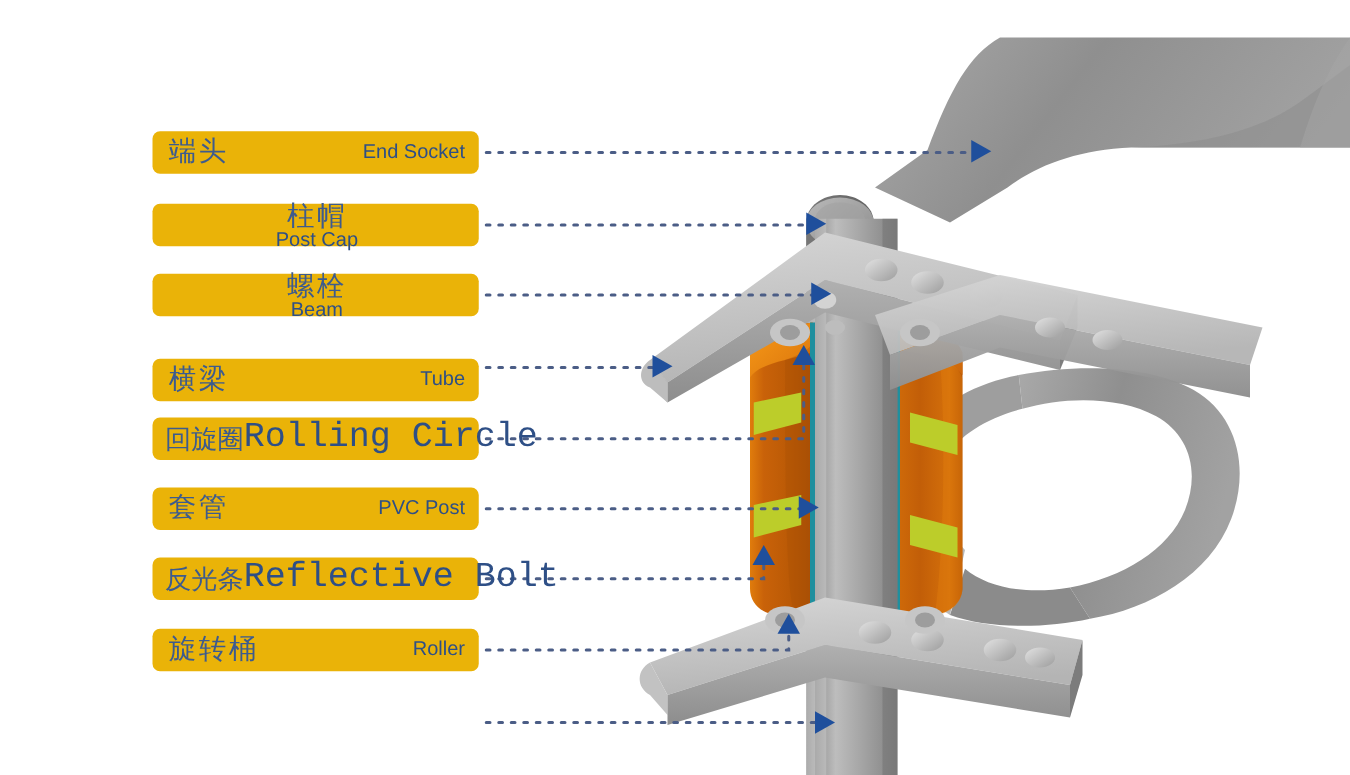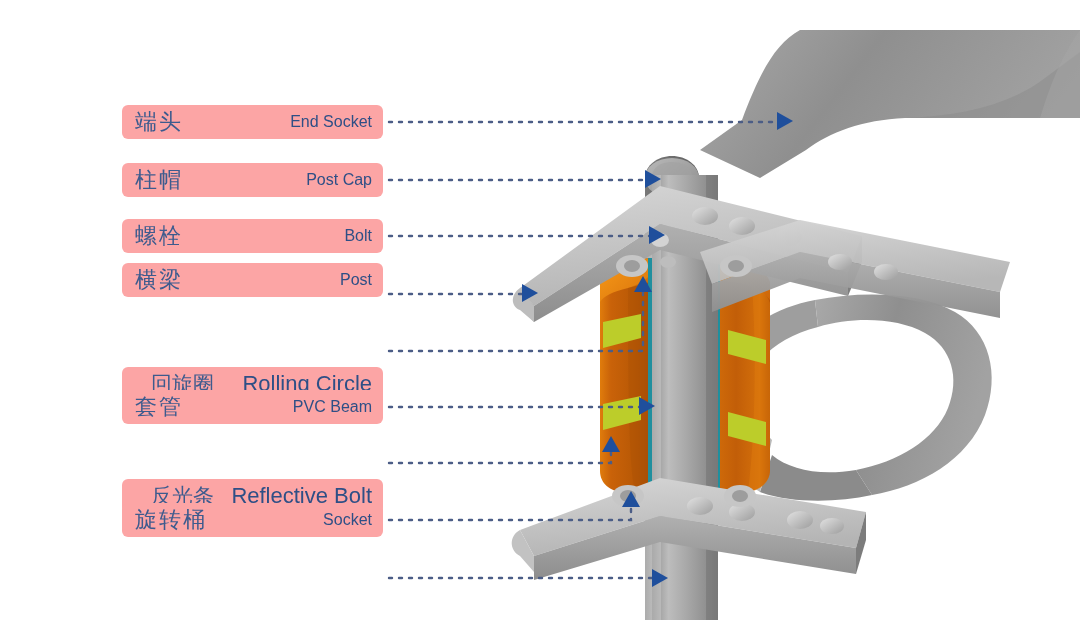--- a/index.html
+++ b/index.html
@@ -11,21 +11,21 @@
     position:relative;
   }
   #stage{position:absolute;inset:0;width:1080px;height:620px;overflow:hidden;}
 
   
   .label-row{
     position:absolute;
     left:122px;
     height:34px;
     width:261px;
-    background:#fca5a5;
+    background:#eab308;
     border-radius:6px;
     display:flex;
     align-items:center;
     justify-content:space-between;
     padding:0 11px 0 13px;
     box-sizing:border-box;
   }
   .label-cn{
     color:#3d5b8e;
     font-size:22px;
@@ -34,23 +34,23 @@
     line-height:1;
     font-family:"DejaVu Sans","Liberation Sans",sans-serif;
   }
   .label-en{
     color:#2e4f86;
     font-size:16px;
     white-space:nowrap;
     line-height:1;
     font-weight:500;
   }
-  .label-row.tight{padding-left:29px;margin-top:33px;}
+  .label-row.tight{padding-left:10px;}
   .label-row.tight .label-cn{letter-spacing:0px;font-size:21px;}
-  .label-row.tight .label-en{font-size:22px;}
+  .label-row.tight .label-en{font-size:28px;font-family:Liberation Mono, monospace;}
 
   
   #leaders,#art{position:absolute;left:0;top:0;width:1080px;height:620px;}
   #art{z-index:1;}
   #leaders{z-index:3;}
   .labels-layer{position:absolute;left:0;top:0;width:1080px;height:620px;z-index:4;}
 </style>
 </head>
 <body>
 
@@ -256,43 +256,43 @@
         <polygon points="631,491 622,507 640,507"></polygon>
         <polygon points="668,578 652,569 652,587"></polygon>
       </g>
   </svg>
 
   <div class="labels-layer" id="labels-layer">
       <div class="label-row" style="top: 105px;">
         <span class="label-cn">端头</span>
         <span class="label-en">End Socket</span>
       </div>
-      <div class="label-row" style="top: 163px;">
+      <div class="label-row" style="top: 163px; flex-direction: column;">
         <span class="label-cn">柱帽</span>
         <span class="label-en">Post Cap</span>
       </div>
-      <div class="label-row" style="top: 219px;">
+      <div class="label-row" style="top: 219px; flex-direction: column;">
         <span class="label-cn">螺栓</span>
-        <span class="label-en">Bolt</span>
-      </div>
-      <div class="label-row" style="top: 263px;">
+        <span class="label-en">Beam</span>
+      </div>
+      <div class="label-row" style="top: 287px;">
         <span class="label-cn">横梁</span>
-        <span class="label-en">Post</span>
+        <span class="label-en">Tube</span>
       </div>
       <div class="label-row tight" style="top: 334px;">
         <span class="label-cn">回旋圈</span>
         <span class="label-en">Rolling Circle</span>
       </div>
       <div class="label-row" style="top: 390px; align-items: center;">
         <span class="label-cn">套管</span>
-        <span class="label-en">PVC Beam</span>
+        <span class="label-en">PVC Post</span>
       </div>
       <div class="label-row tight" style="top: 446px;">
         <span class="label-cn">反光条</span>
         <span class="label-en">Reflective Bolt</span>
       </div>
       <div class="label-row" style="top: 503px;">
         <span class="label-cn">旋转桶</span>
-        <span class="label-en">Socket</span>
+        <span class="label-en">Roller</span>
       </div>
     </div>
 
 </div>
 
 </body></html>

